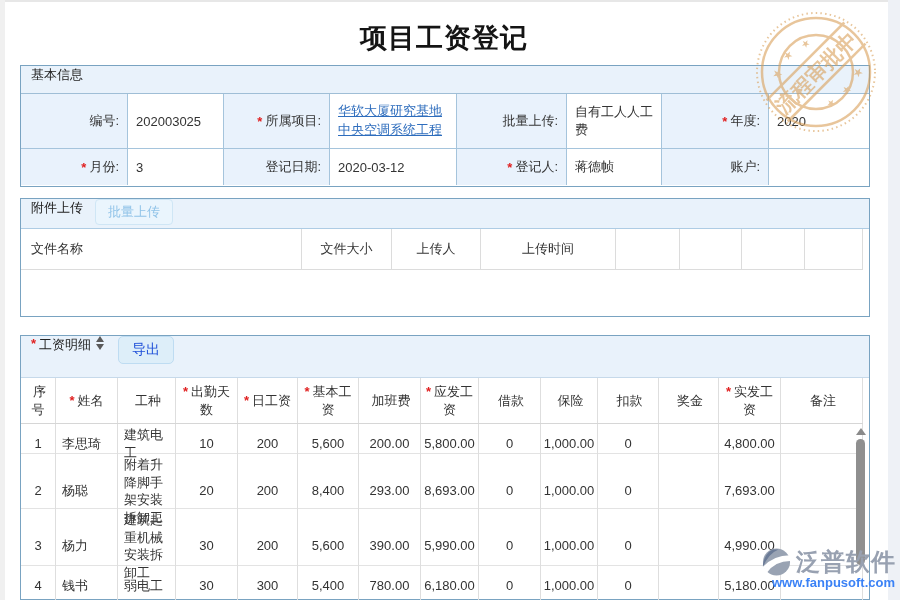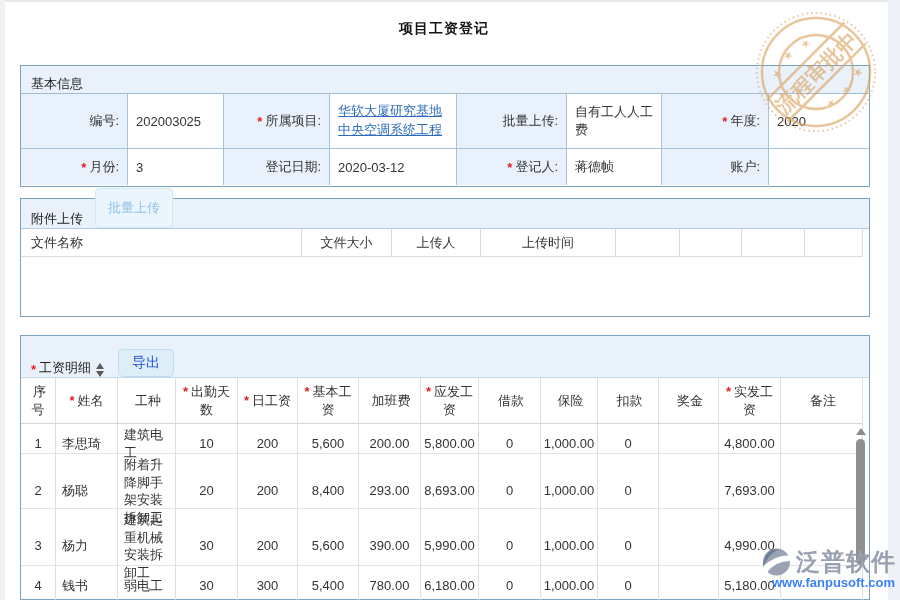--- a/index.html
+++ b/index.html
@@ -7,54 +7,54 @@
     width:900px;height:600px;position:relative;overflow:hidden;
     background:#fff;color:#333;
     font-family:"Liberation Sans","DejaVu Sans",sans-serif;
   }
   .edge-top{position:absolute;left:0;top:0;width:900px;height:2px;background:#e7e7e7}
   .edge-left{position:absolute;left:0;top:0;width:5px;height:600px;background:#f0f0f0}
   .edge-right{position:absolute;left:888px;top:0;width:12px;height:600px;background:#eef1f6}
 
   .page-title{
     position:absolute;left:20px;top:20px;width:848px;text-align:center;
-    font-size:14px;font-weight:bold;color:#141414;letter-spacing:1px;
+    font-size:27px;font-weight:bold;color:#141414;letter-spacing:1px;
   }
 
   .panel{position:absolute;left:20px;width:848px;border:1px solid #79a3c1;background:#fff;box-sizing:content-box}
   .panel-basic{top:65px;height:120px}
   .panel-attach{top:198px;height:117px}
   .panel-salary{top:335px;height:263px}
 
-  .band{background:#e9f2fb;display:flex;align-items:flex-end;padding:0 10px;box-sizing:border-box;font-size:13px;color:#222}
+  .band{background:#e9f2fb;display:flex;align-items:flex-start;padding:0 10px;box-sizing:border-box;font-size:13px;color:#222}
   .panel-basic .band{height:28px;border-bottom:1px solid #9fbed6}
   .panel-attach .band{height:30px;border-bottom:1px solid #aecce4}
   .panel-salary .band{height:42px;border-bottom:1px solid #c6d9ea}
 
   .req{color:#e02020;margin-right:3px;font-weight:bold}
 
   
   .bi-grid{display:grid;grid-template-columns:107px 96px 106px 127px 110px 95px 107px 100px;grid-template-rows:55px 36px}
   .bi-grid>div{box-sizing:border-box;border-right:1px solid #a5c4dc;border-bottom:1px solid #a5c4dc;
     display:flex;align-items:center;font-size:13px;overflow:hidden}
   .bi-grid>div:nth-child(8n){border-right:none}
   .bi-grid>div:nth-child(n+9){border-bottom:none}
   .bi-label{background:#e9f2fc;justify-content:flex-end;padding-right:8px;text-align:right}
   .bi-value{background:#fff;padding-left:8px;padding-right:4px}
   .link{color:#2e6dbd;text-decoration:underline;line-height:1.45;cursor:pointer}
 
   
   .btn-batch{background:#eaf5fd;border:1px solid #cfe6f5;color:#90c3e8;border-radius:4px;
-    font-size:13px;padding:10px 12px;margin-left:12px;cursor:pointer;font-family:inherit}
+    font-size:13px;padding:3px 12px;margin-left:12px;cursor:pointer;font-family:inherit}
   .btn-export{background:#ddeef9;border:1px solid #bedcf2;color:#1d4ed8;border-radius:5px;
     font-size:14px;padding:4px 13px;margin-left:14px;cursor:pointer;font-family:inherit}
 
   
   .attach-head{display:grid;grid-template-columns:281px 90px 89px 135px 64px 62px 63px 58px;
-    width:842px;height:28px;border-bottom:1px solid #dcdcdc;box-sizing:border-box}
+    width:842px;height:41px;border-bottom:1px solid #dcdcdc;box-sizing:border-box}
   .attach-head>div{border-right:1px solid #dcdcdc;display:flex;align-items:center;justify-content:center;
     font-size:13px;box-sizing:border-box}
   .attach-head>div:first-child{justify-content:flex-start;padding-left:10px}
 
   
   .sal-grid{position:relative;width:848px}
   .srow{display:grid;grid-template-columns:35px 62px 58px 62px 60px 61px 62px 58px 62px 57px 61px 60px 62px 82px;
     width:842px;border-bottom:1px solid #e3e3e3;box-sizing:border-box}
   .sal-head{border-bottom:1px solid #d6d6d6;min-height:46px}
   .srow>div{border-right:1px solid #dedede;display:flex;align-items:center;justify-content:center;

